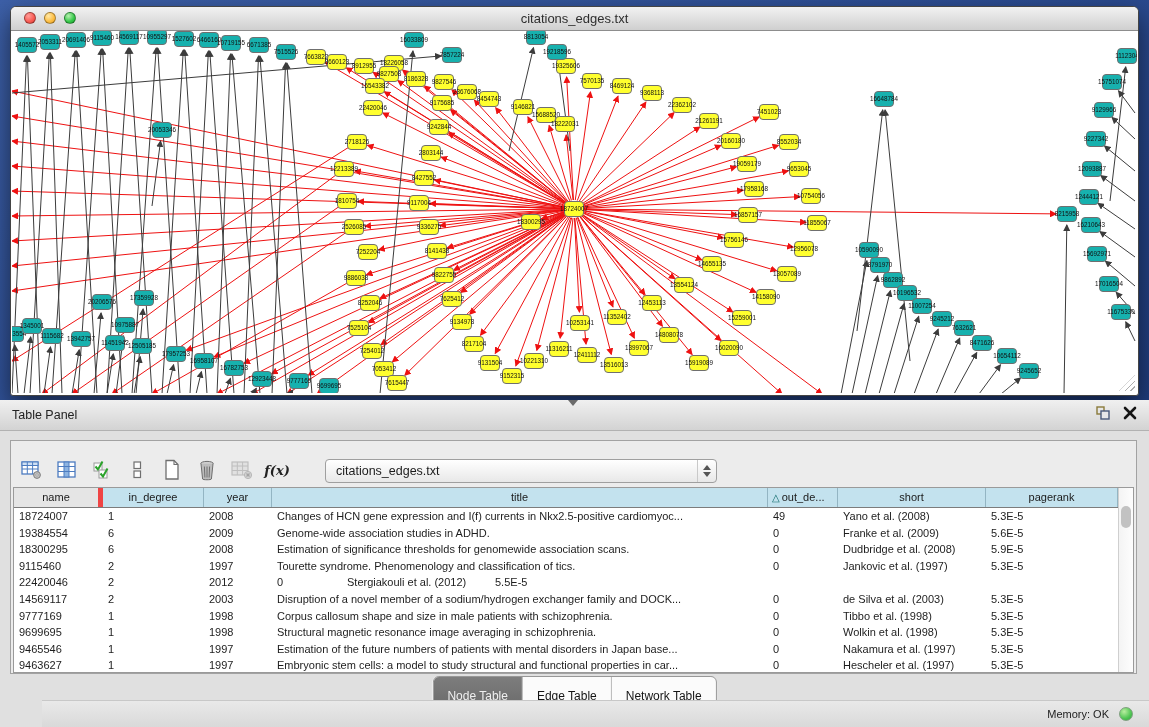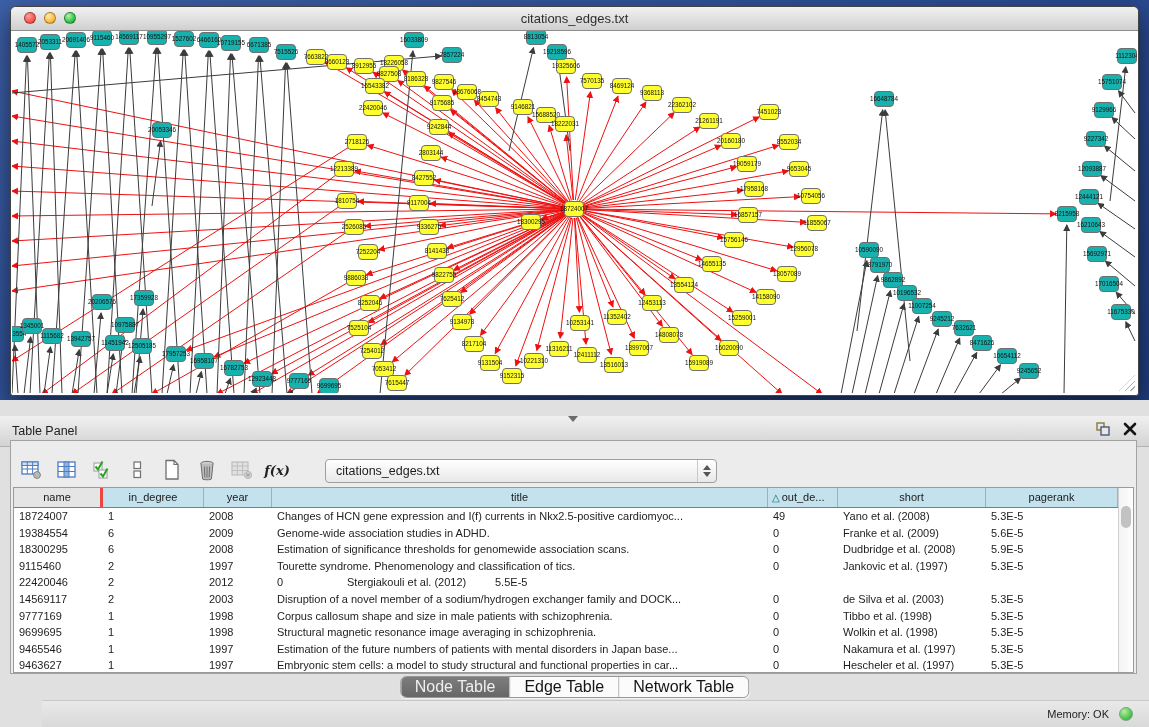--- a/index.html
+++ b/index.html
@@ -20,21 +20,21 @@
   .light.red{background:radial-gradient(circle at 35% 30%,#ff9d99,#f85a52 60%,#d43b34);}
   .light.yellow{background:radial-gradient(circle at 35% 30%,#ffe9a8,#fdbc40 60%,#dd9c22);}
   .light.green{background:radial-gradient(circle at 35% 30%,#b8f0b0,#33c748 60%,#1fa32f);}
   .canvas{position:absolute;left:1px;top:24px;width:1125px;height:362px;background:#fff;overflow:hidden;}
   .canvas svg{display:block;}
   .resize-grip{position:absolute;right:2px;bottom:2px;width:16px;height:16px;
     background:repeating-linear-gradient(135deg,transparent 0 3px,#9a9a9a 3px 4px);
     clip-path:polygon(100% 0,100% 100%,0 100%);opacity:.8;}
   
   .bottom{position:absolute;left:0;top:400px;width:1149px;height:327px;background:#e0e0e0;}
-  .tp-header{position:absolute;left:0;top:16px;right:0;height:30px;
+  .tp-header{position:absolute;left:0;top:0;right:0;height:30px;
              background:linear-gradient(#f0f0f0,#d3d3d3);border-bottom:1px solid #b2b2b2;}
   .tp-title{position:absolute;left:12px;top:0;line-height:30px;font-size:12.5px;color:#222;}
   .tp-icons{position:absolute;right:12px;top:0;height:30px;display:flex;align-items:center;gap:12px;}
   .splitter-grip{position:absolute;left:568px;top:0;width:0;height:0;
                  border-left:5px solid transparent;border-right:5px solid transparent;border-top:6px solid #6b6b6b;}
   .toolbox{position:absolute;left:10px;top:40px;width:1127px;height:234px;
            border:1px solid #a2a2a2;background:#ececec;box-sizing:border-box;}
   .toolbar{position:absolute;left:8px;top:4px;height:38px;display:flex;align-items:flex-end;gap:9px;}
   .tbtn{width:26px;height:26px;display:flex;align-items:center;justify-content:center;border-radius:3px;}
   .fx{font-family:"DejaVu Serif",serif;font-style:italic;font-weight:bold;font-size:13px;color:#222;}
@@ -44,35 +44,35 @@
   .combo .stepper{width:18px;height:100%;display:flex;flex-direction:column;align-items:center;justify-content:center;gap:2px;border-left:1px solid #c9c9c9;}
   .arr-up{width:0;height:0;border-left:4px solid transparent;border-right:4px solid transparent;border-bottom:5px solid #555;}
   .arr-dn{width:0;height:0;border-left:4px solid transparent;border-right:4px solid transparent;border-top:5px solid #555;}
   
   .tablewrap{position:absolute;left:2px;top:46px;width:1121px;height:186px;background:#fff;
              border:1px solid #9a9a9a;box-sizing:border-box;display:flex;}
   .tgrid{width:1104px;}
   .thead{display:flex;height:20px;border-bottom:1px solid #7c7c7c;box-sizing:border-box;}
   .th{font-size:11px;color:#1a1a1a;text-align:center;line-height:19px;background:#c3e2ee;
       border-right:1px solid #93b5c3;box-sizing:border-box;overflow:hidden;white-space:nowrap;}
-  .th.gray{background:#e5e5e5;border-right:3px solid #ef4444;}
+  .th.gray{background:#e5e5e5;border-right:5px solid #ef4444;}
   .sortglyph{color:#0d6a6a;font-size:10px;margin-right:2px;}
   .tbody{overflow:hidden;}
   .tr{display:flex;height:16.6px;}
   .td{font-size:11px;color:#1d1d1d;line-height:16.6px;padding-left:5px;box-sizing:border-box;
       overflow:hidden;white-space:nowrap;}
   .c0{width:89px}.c1{width:101px}.c2{width:68px}.c3{width:496px}.c4{width:70px}.c5{width:148px}.c6{width:132px}
   .th.c0{width:89px}.th.c4{text-align:left;padding-left:4px;}
   .vscroll{width:15px;background:linear-gradient(90deg,#f4f4f4,#fdfdfd);border-left:1px solid #cfcfcf;position:relative;}
   .vthumb{position:absolute;left:2px;top:18px;width:10px;height:22px;border-radius:6px;background:#c2c2c2;}
   
   .tabs{position:absolute;left:50%;top:276px;transform:translateX(-50%);display:flex;
         border:1px solid #979797;border-radius:6px;overflow:hidden;background:#fbfbfb;
         box-shadow:0 1px 1px rgba(255,255,255,.7);}
-  .seg{padding:0 14px;height:20px;line-height:20px;font-size:16px;color:#141414;border-right:1px solid #b9b9b9;}
+  .seg{padding:9px 14px;height:20px;line-height:20px;font-size:12px;color:#141414;border-right:1px solid #b9b9b9;}
   .seg:last-child{border-right:none;}
   .seg.selected{background:linear-gradient(#7d7d7d,#676767);color:#efefef;}
   
   .status{position:absolute;left:0;bottom:0;right:0;height:26px;border-top:1px solid #c8c8c8;
           background:linear-gradient(#e9e9e9,#d9d9d9);margin-left:42px;}
   .mem{position:absolute;right:40px;top:0;line-height:26px;font-size:11px;color:#222;}
   .memdot{position:absolute;right:16px;top:6px;width:14px;height:14px;border-radius:50%;
           border:1px solid #7fa07f;box-sizing:border-box;
           background:radial-gradient(circle at 35% 30%,#b9eea0,#4fc553 60%,#2ea23b);}
 </style>

